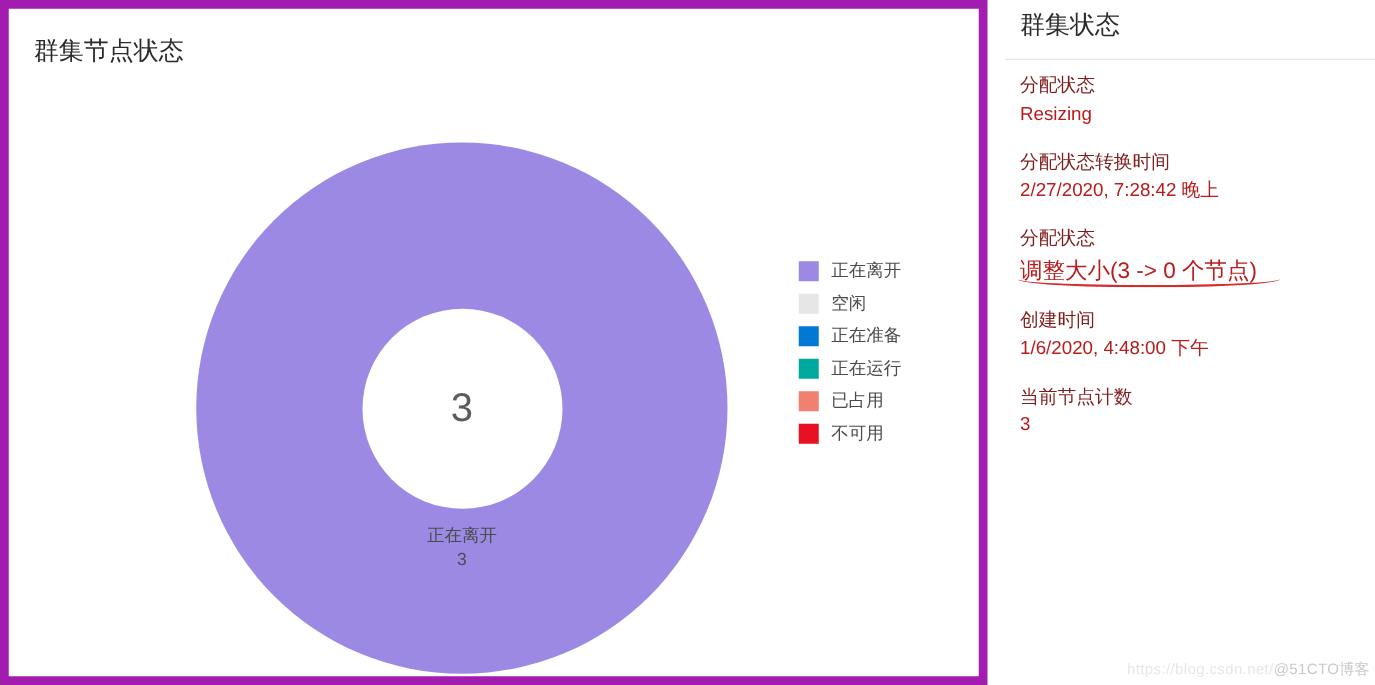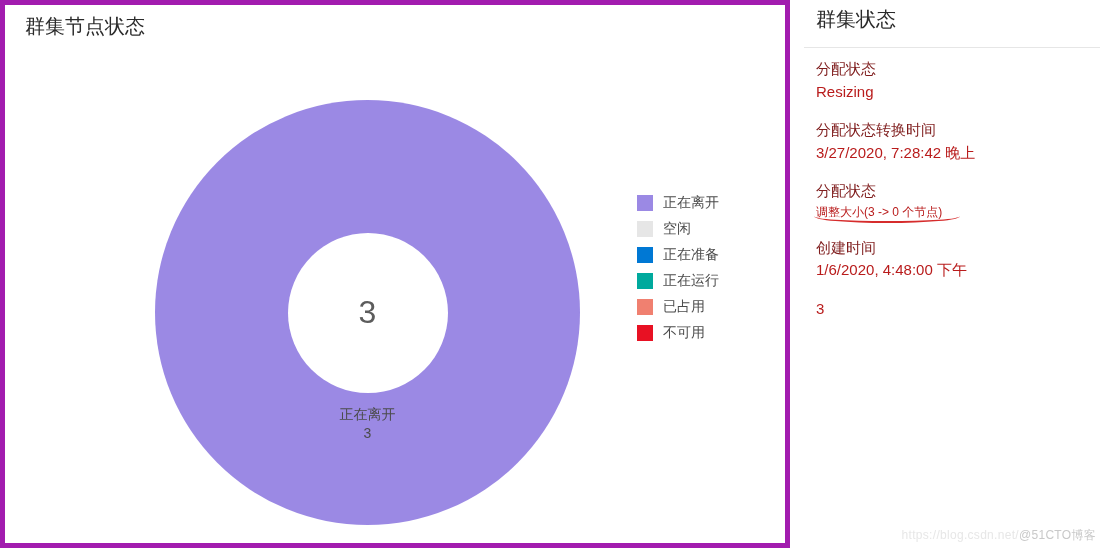--- a/index.html
+++ b/index.html
@@ -10,22 +10,22 @@
       height: 548px;
       position: relative;
       overflow: hidden;
     }
     .layout {
       display: flex;
       height: 100%;
     }
     .left-panel {
       flex: 0 0 790px;
-      border: 5px solid #a21caf;
-      padding: 8px 20px 0 20px;
+      border: 7px solid #a21caf;
+      padding: 20px 20px 0 20px;
       position: relative;
     }
     .right-panel {
       flex: 1;
       margin-left: 14px;
       padding: 6px 14px 0 12px;
       position: relative;
     }
     .panel-title {
       font-size: 20px;
@@ -110,21 +110,21 @@
       color: #313131;
       line-height: 1.5;
     }
     .kv .k {
       color: #7f1d1d;
     }
     .kv .v {
       color: #b91c1c;
     }
     .kv .v.raised {
-      font-size: 12px;
+      font-size: 18px;
     }
     .red-underline {
       position: relative;
     }
     .red-underline::after {
       content: "";
       position: absolute;
       left: -2px;
       right: -18px;
       bottom: -4px;
@@ -196,31 +196,32 @@
     <div class="panel-title">群集状态</div>
     <div class="right-underline"></div>
 
     <div class="kv-list">
       <div class="kv">
         <div class="k">分配状态</div>
         <div class="v">Resizing</div>
       </div>
       <div class="kv">
         <div class="k">分配状态转换时间</div>
-        <div class="v">3/27/2020, 7:28:42 晚上</div>
+        <div class="v">2/27/2020, 7:28:42 晚上</div>
       </div>
       <div class="kv">
         <div class="k">分配状态</div>
         <div class="v raised"><span class="red-underline">调整大小(3 -&gt; 0 个节点)</span></div>
       </div>
       <div class="kv">
         <div class="k">创建时间</div>
         <div class="v">1/6/2020, 4:48:00 下午</div>
       </div>
       <div class="kv">
+        <div class="k">当前节点计数</div>
         <div class="v">3</div>
       </div>
     </div>
   </div>
 </div>
 
 <div class="watermark">
   <span class="faint">https://blog.csdn.net/</span><span>@51CTO博客</span>
 </div>
 

